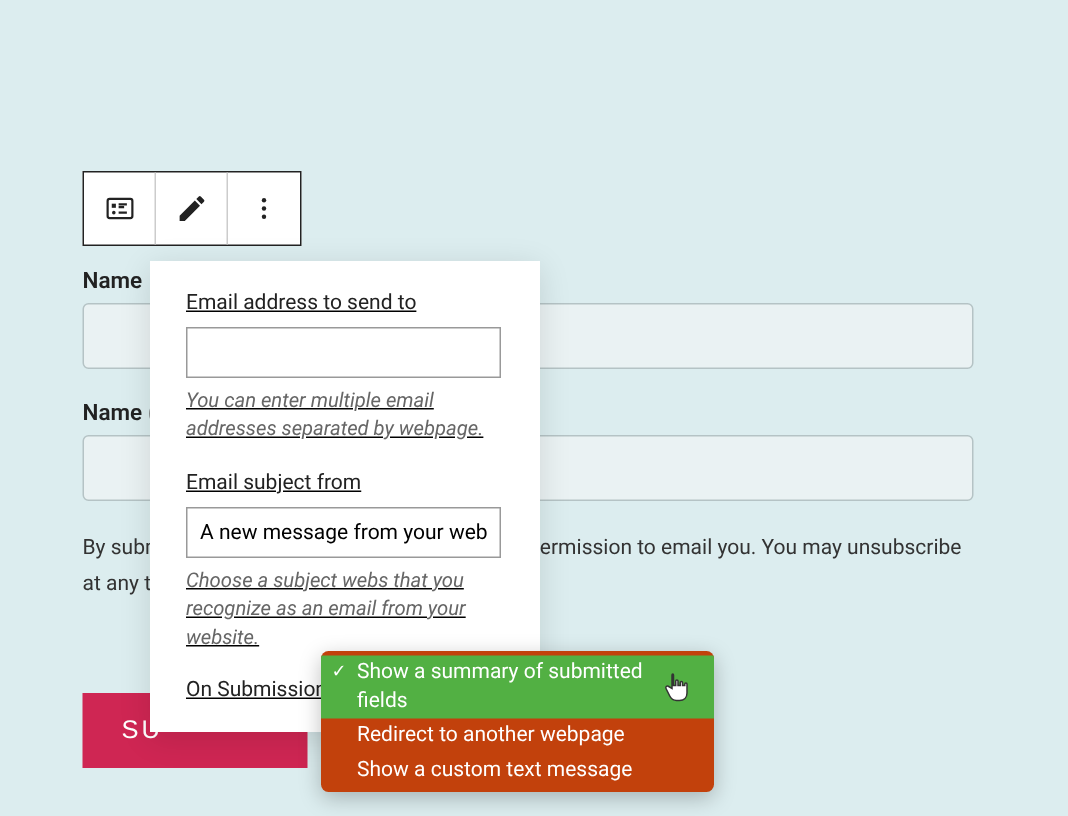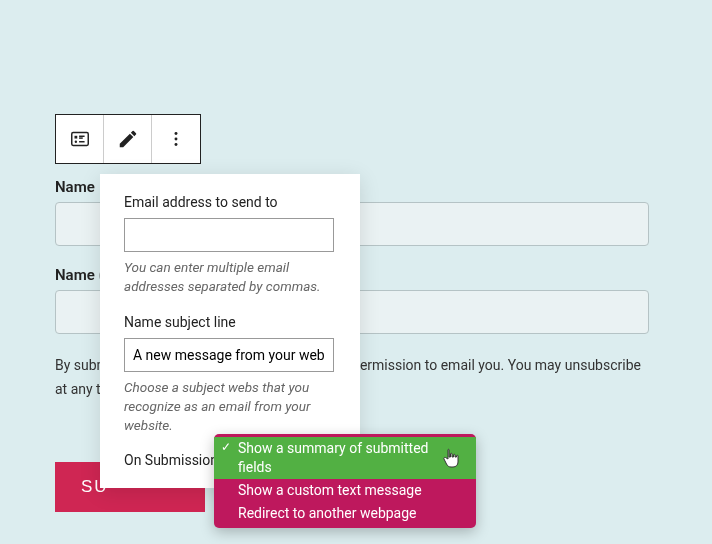--- a/index.html
+++ b/index.html
@@ -76,20 +76,21 @@
     }
     .popover {
       position: absolute;
       top: 174px;
       left: 100px;
       width: 260px;
       background: #fff;
       box-shadow: 0 4px 20px rgba(0,0,0,0.12);
       padding: 20px 24px 20px 24px;
       z-index: 10;
+      text-decoration: underline;
     }
     .pop-label {
       font-size: 14px;
       color: #222;
       margin-bottom: 8px;
     }
     .pop-input {
       width: 210px;
       height: 34px;
       border: 1px solid #999;
@@ -108,21 +109,21 @@
     .on-sub-label {
       font-size: 14px;
       color: #222;
       margin-top: 6px;
     }
     .dropdown-menu {
       position: absolute;
       top: 434px;
       left: 214px;
       width: 262px;
-      background: #be185d;
+      background: #c2410c;
       border-radius: 5px;
       overflow: hidden;
       z-index: 30;
       box-shadow: 0 4px 14px rgba(0,0,0,0.25);
       padding: 3px 0;
     }
     .dropdown-item {
       padding: 2px 12px 2px 24px;
       font-size: 14px;
       color: #fff;
@@ -189,36 +190,36 @@
   <div class="consent-text">By submitting your information, you're giving us permission to email you. You may unsubscribe at any time.</div>
 </div>
 
 <button class="submit-btn">
   <span>SU</span>
 </button>
 
 <div class="popover">
   <div class="pop-label">Email address to send to</div>
   <input class="pop-input" type="text" value="" style="">
-  <div class="pop-help">You can enter multiple email addresses separated by commas.</div>
-
-  <div class="pop-label">Name subject line</div>
+  <div class="pop-help">You can enter multiple email addresses separated by webpage.</div>
+
+  <div class="pop-label">Email subject from</div>
   <input class="pop-input" type="text" value="A new message from your webs" style="">
   <div class="pop-help">Choose a subject webs that you recognize as an email from your website.</div>
 
   <div class="on-sub-label">On Submission</div>
 </div>
 
 <div class="dropdown-menu">
   <div class="dropdown-item selected">
     <span>Show a summary of submitted fields</span>
   </div>
   <div class="dropdown-item">
+    <span>Redirect to another webpage</span>
+  </div>
+  <div class="dropdown-item">
     <span>Show a custom text message</span>
-  </div>
-  <div class="dropdown-item">
-    <span>Redirect to another webpage</span>
   </div>
 </div>
 
 <svg class="cursor-hand" width="20" height="22" viewBox="0 0 20 22">
   <path d="M6 2 C6 1 7 1 7 2 L7 9 L8.5 9 L8.5 6 C8.5 5 10 5 10 6 L10 9 L11.5 9 L11.5 7 C11.5 6 13 6 13 7 L13 9 L14.5 9 L14.5 8 C14.5 7 16 7 16 8 L16 14 C16 17 14 19 11 19 L9 19 C7 19 5.5 18 4.5 16 L2 11 C1.5 10 2.5 9 3.5 9.5 L6 11 Z" fill="#fff" stroke="#333" stroke-width="1"></path>
 </svg>
 
 </body></html>

